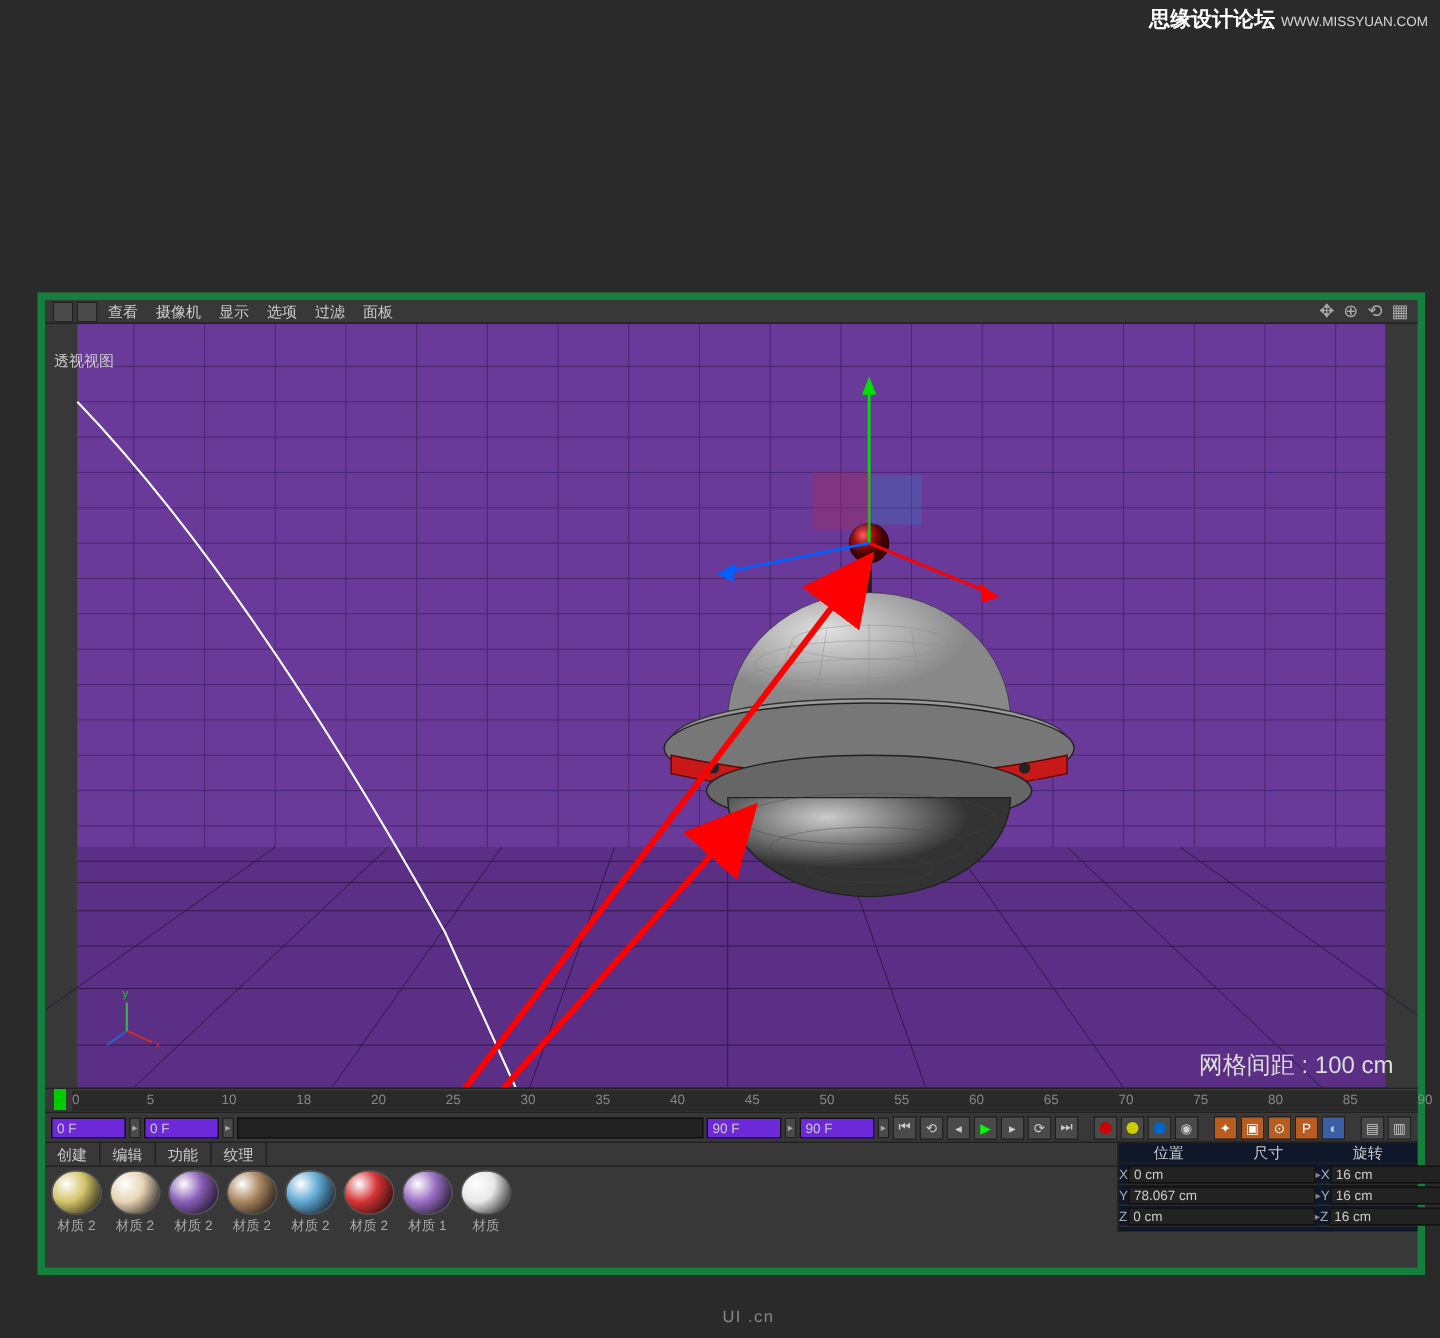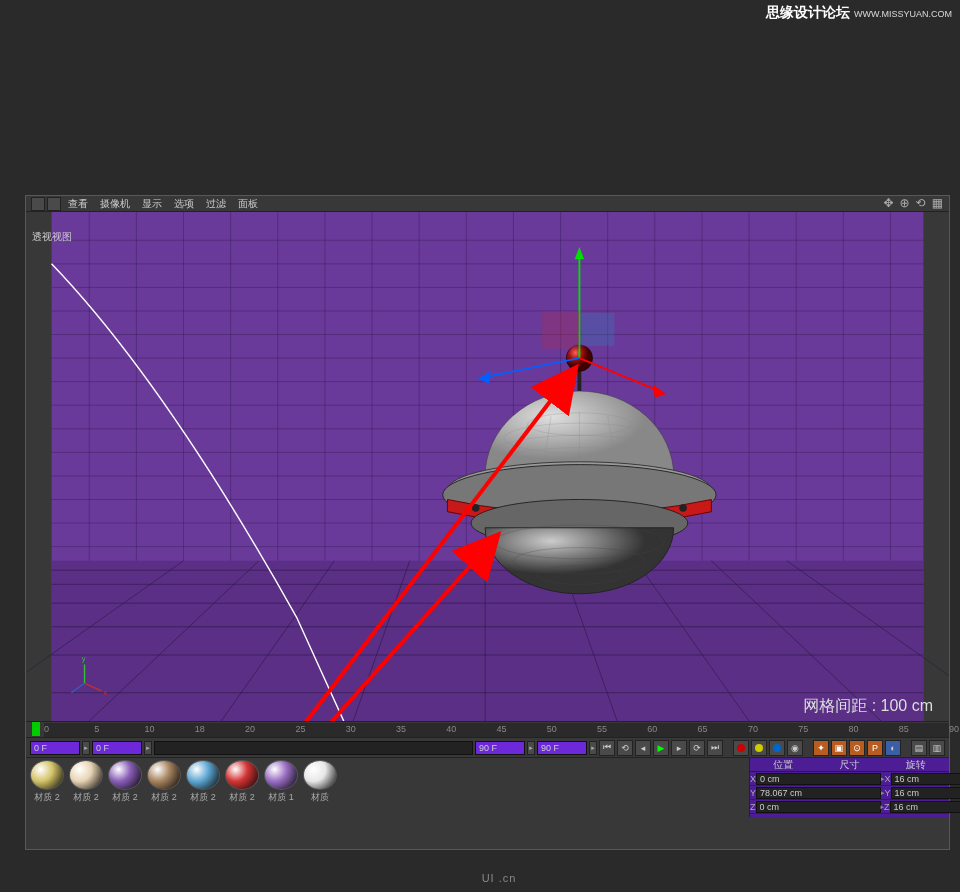--- a/index.html
+++ b/index.html
@@ -1,20 +1,20 @@
 <!DOCTYPE html>
 <html><head>
 <meta charset="utf-8">
 <style>
 * { margin: 0; padding: 0; box-sizing: border-box; }
 body { background: #2a2a2a; font-family: Arial, sans-serif; font-size: 10px; color: #ccc; width: 960px; height: 892px; overflow: hidden; position: relative; }
 .watermark-top { position: absolute; top: 4px; right: 8px; color: #fff; font-size: 14px; font-weight: bold; z-index: 100; }
 .watermark-top .sub { font-size: 9px; font-weight: normal; opacity: 0.8; }
 .watermark-bottom { position: absolute; bottom: 8px; left: 50%; transform: translateX(-50%); color: #888; font-size: 11px; z-index: 100; letter-spacing: 1px; margin-left: 19px; }
-.app { position: absolute; top: 195px; left: 25px; width: 925px; height: 655px; background: #383838; border: 1px solid #15803d; }
+.app { position: absolute; top: 195px; left: 25px; width: 925px; height: 655px; background: #383838; border: 5px solid #15803d; }
 .viewport-menubar { background: #383838; border-bottom: 1px solid #222; height: 16px; display: flex; align-items: center; padding: 0 4px; }
 .viewport-menubar .menu-item { padding: 0 6px; font-size: 10px; cursor: pointer; }
 .viewport-menubar .nav-icon { width: 14px; height: 14px; margin: 0 1px; background: #4a4a4a; border: 1px solid #222; cursor: pointer; }
 .viewport-controls { position: absolute; top: 0; right: 4px; display: flex; gap: 2px; }
 .viewport-controls span { font-size: 12px; cursor: pointer; color: #aaa; padding: 0 2px; }
 .viewport-label { position: absolute; top: 18px; left: 6px; font-size: 10px; color: #ccc; z-index: 10; }
 .viewport { position: relative; width: 100%; height: 509px; overflow: hidden; }
 .viewport svg { width: 100%; height: 100%; display: block; }
 .grid-info { position: absolute; bottom: 4px; right: 16px; font-size: 16px; color: #ddd; z-index: 10; }
 .timeline { background: #383838; border-top: 1px solid #222; height: 16px; position: relative; display: flex; align-items: center; }
@@ -34,21 +34,21 @@
 .icon-btn.blue-dot::after { content: ''; width: 8px; height: 8px; border-radius: 50%; background: #06c; }
 .bottom-row { display: flex; height: 60px; }
 .material-panel { flex: 1; background: #383838; border-top: 1px solid #222; }
 .material-tabs { display: flex; height: 16px; border-bottom: 1px solid #222; }
 .material-tabs .tab { padding: 1px 8px; font-size: 10px; cursor: pointer; border-right: 1px solid #222; }
 .material-list { display: flex; padding: 2px; gap: 1px; }
 .material-item { width: 38px; text-align: center; }
 .material-swatch { width: 34px; height: 30px; border: 1px solid #555; border-radius: 2px; margin: 0 auto; position: relative; overflow: hidden; }
 .material-swatch.sphere { border-radius: 50%; }
 .material-name { font-size: 9px; color: #aaa; margin-top: 1px; }
-.coord-panel { width: 200px; background: #4c1d95; border-left: 1px solid #222; border-top: 1px solid #222; }
+.coord-panel { width: 200px; background: #0f172a; border-left: 1px solid #222; border-top: 1px solid #222; }
 .coord-header { display: flex; height: 14px; border-bottom: 1px solid #222; }
 .coord-header .label { flex: 1; text-align: center; font-size: 10px; color: #ccc; }
 .coord-row { display: flex; height: 14px; align-items: center; border-bottom: 1px solid #2a2a2a; }
 .coord-row .axis { width: 12px; text-align: center; font-size: 9px; color: #aaa; }
 .coord-row .val { flex: 1; background: #222; border: 1px solid #111; color: #ccc; font-size: 9px; padding: 0 3px; height: 12px; }
 .coord-row .spin { width: 8px; font-size: 7px; color: #888; cursor: pointer; }
 .arrow-annotation { position: absolute; pointer-events: none; z-index: 50; }
 </style>
 </head>
 <body>
@@ -279,20 +279,26 @@
     <div class="icon-btn orange">⊙</div>
     <div class="icon-btn orange">P</div>
     <div class="icon-btn blue">◐</div>
     <div style="width:6px"></div>
     <div class="icon-btn">▤</div>
     <div class="icon-btn">▥</div>
   </div>
 
   <div class="bottom-row">
     <div class="material-panel">
+      <div class="material-tabs">
+        <div class="tab">创建</div>
+        <div class="tab">编辑</div>
+        <div class="tab">功能</div>
+        <div class="tab">纹理</div>
+      </div>
       <div class="material-list" id="mat-list">
           <div class="material-item">
             <div class="material-swatch sphere" style="background:radial-gradient(circle at 30% 30%, #fff 0%, #d4c46a 40%, #000 100%)"></div>
             <div class="material-name">材质 2</div>
           </div>
           <div class="material-item">
             <div class="material-swatch sphere" style="background:radial-gradient(circle at 30% 30%, #fff 0%, #e8d4b5 40%, #000 100%)"></div>
             <div class="material-name">材质 2</div>
           </div>
           <div class="material-item">

